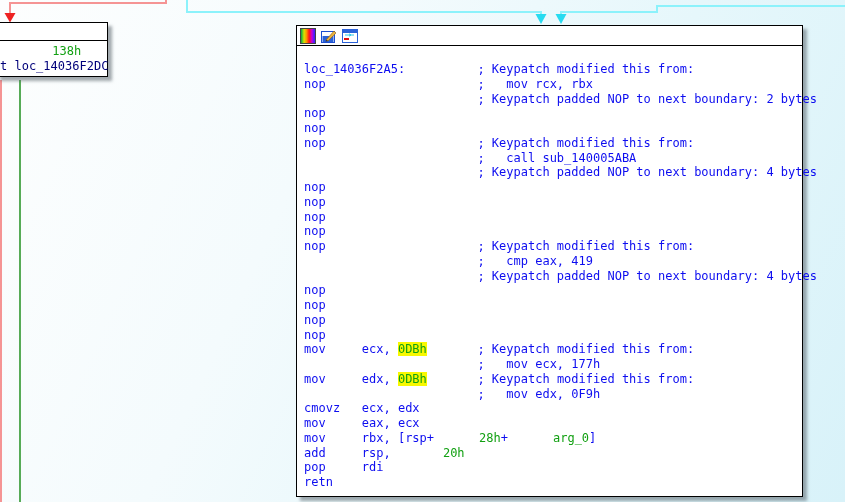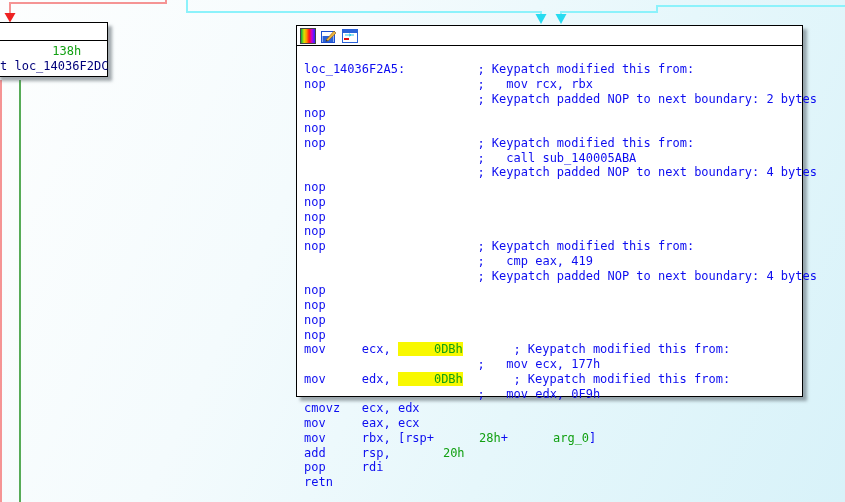--- a/index.html
+++ b/index.html
@@ -12,31 +12,31 @@
   .e-red{stroke:var(--edge_red);stroke-width:2;fill:none}
   .a-red{fill:var(--arrow_red);stroke:none}
   .e-cyan{stroke:var(--edge_cyan);stroke-width:2;fill:none}
   .a-cyan{fill:var(--arrow_cyan);stroke:none}
   .e-green{stroke:var(--edge_green);stroke-width:2;fill:none}
   .node{
     position:absolute;background:#ffffff;border:1px solid #000;
     box-sizing:border-box;box-shadow:4px 4px 3px rgba(90,100,108,.55);
   }
   .node-title{border-bottom:1px solid #000;display:flex;align-items:center;background:#fff;}
-  #main-node{left:296px;top:25px;width:507px;height:372px;}
+  #main-node{left:296px;top:25px;width:507px;height:472px;}
   #main-title{height:19px;padding-left:3px;gap:5px;}
   #left-node{left:-4px;top:22px;width:112px;height:55px;}
   #left-title{height:17px;}
   .code{white-space:pre;font-size:12px;line-height:14.75px;color:var(--code_blue);}
   #main-code{padding:16px 0 0 7px;}
   #left-code{padding:3px 0 0 3px;}
   .code-line{white-space:pre;}
   .s-b{color:var(--code_blue);}
   .s-g{color:var(--code_green);padding-left:45px;}
-  .s-hl{color:var(--code_green);background:var(--hl_yellow);padding-left:36px;}
+  .s-hl{color:var(--code_green);background:var(--hl_yellow);}
   .s-n{color:var(--code_navy);}
   .icon16{width:16px;height:16px;display:inline-block;flex:0 0 auto;}
   #palette-icon{
     border:1px solid #444;box-sizing:border-box;
     background:linear-gradient(90deg,#00a843 0%,#d8e400 22%,#ff9000 40%,#ff1414 58%,#c400e0 78%,#2828ff 100%);
   }
 </style>
 </head>
 <body>
 

